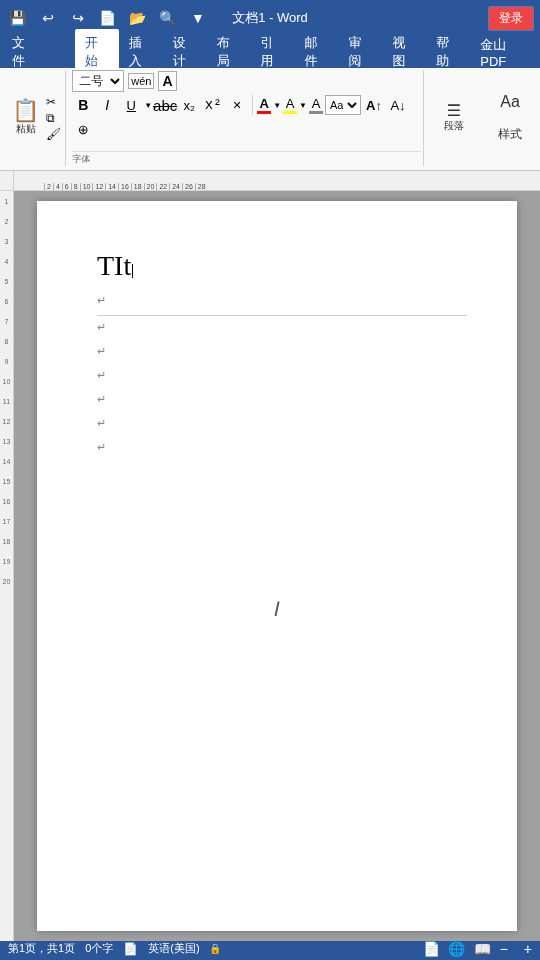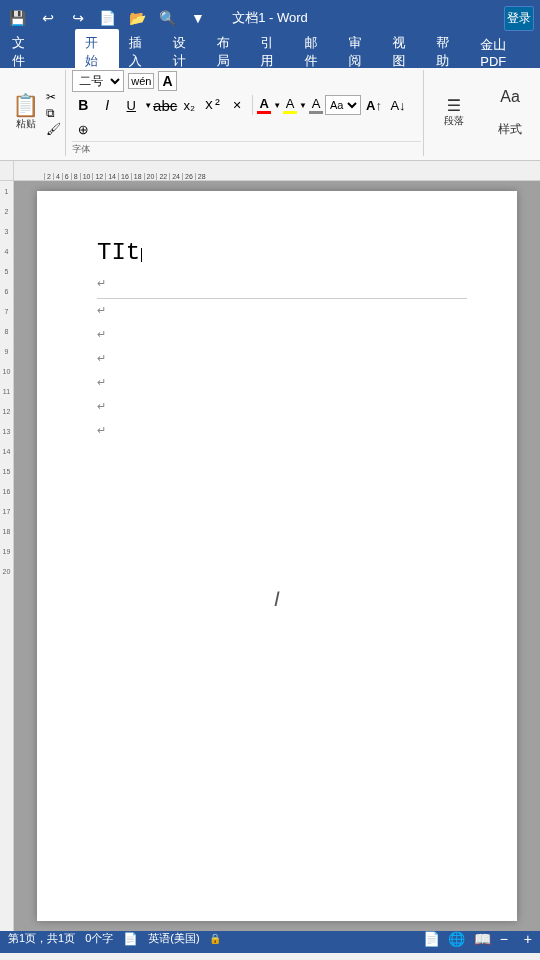--- a/index.html
+++ b/index.html
@@ -30,24 +30,24 @@
       cursor: pointer;
     }
     #title-bar .title-text {
       font-size: 13px;
       color: white;
       position: absolute;
       left: 50%;
       transform: translateX(-50%);
     }
     #title-bar .login-btn {
-      background: #0369a1;
+      background: #ef4444;
       border: 1px solid #4a7cc7;
       color: white;
-      padding: 3px 2px;
+      padding: 3px 10px;
       font-size: 12px;
       border-radius: 2px;
       cursor: pointer;
     }
 
     
     #menu-bar {
       height: 32px;
       background: #2b579a;
       display: flex;
@@ -380,21 +380,21 @@
           <span style="font-size:13px;">A</span>
           <div class="color-bar" style="background:#888;"></div>
         </div>
         <select style="font-size:11px; height:20px; border:1px solid #aaa; background:white;">
           <option>Aa</option>
         </select>
         <button class="ribbon-icon-btn" style="font-size:13px; font-weight:bold;">A↑</button>
         <button class="ribbon-icon-btn" style="font-size:13px;">A↓</button>
         <button class="ribbon-icon-btn" style="font-size:13px;">⊕</button>
       </div>
-      <div style="display:flex; justify-content: flex-start; margin-top:1px;">
+      <div style="display:flex; justify-content: flex-start; margin-top:11px;">
         <span style="font-size:9px; color:#666; border-top:1px solid #ddd; padding-top:1px; width:100%;">字体</span>
       </div>
     </div>
 
     <div style="display:flex; flex-direction:column; border-left:1px solid #d0d0d0; padding-left:4px;">
       <div style="display:flex; gap:4px; flex:1; align-items:center;">
 
         <div class="side-btn">
           <div style="font-size:16px; line-height:1;">☰</div>
           <span style="font-size:10px;">段落</span>
@@ -455,21 +455,21 @@
     <div class="left-ruler-mark">17</div>
     <div class="left-ruler-mark">18</div>
     <div class="left-ruler-mark">19</div>
     <div class="left-ruler-mark">20</div>
   </div>
   <div id="page-container">
     <div id="page">
       <div id="page-content">
 
         <div style="margin-bottom:2px; border-bottom: 1px solid #ccc; padding-bottom:4px; min-height:40px; position:relative;">
-          <span style="font-size:24px; font-family: Liberation Mono, monospace; margin-top: 20px;">TIt</span><span class="text-cursor"></span>
+          <span style="font-size:28px; font-family: Liberation Serif, serif; margin-top: 20px;">TIt</span><span class="text-cursor"></span>
           <span class="para-mark">↵</span>
         </div>
 
         <div class="text-line">
             <span class="para-mark">↵</span>
           </div>
         <div class="text-line">
             <span class="para-mark">↵</span>
           </div>
         <div class="text-line">

